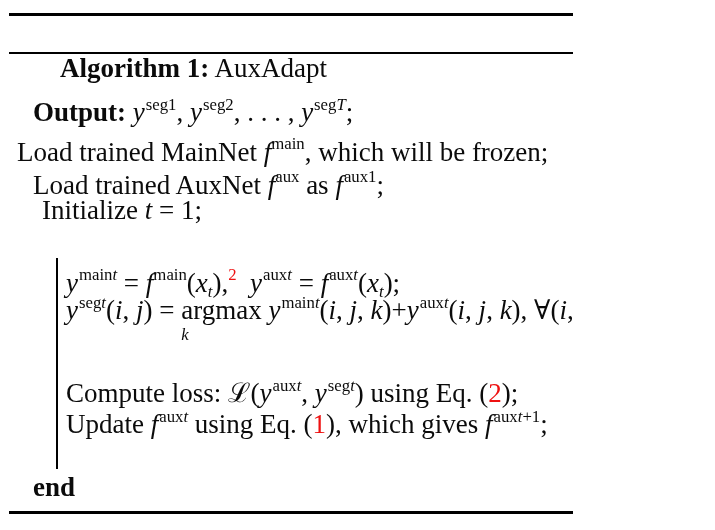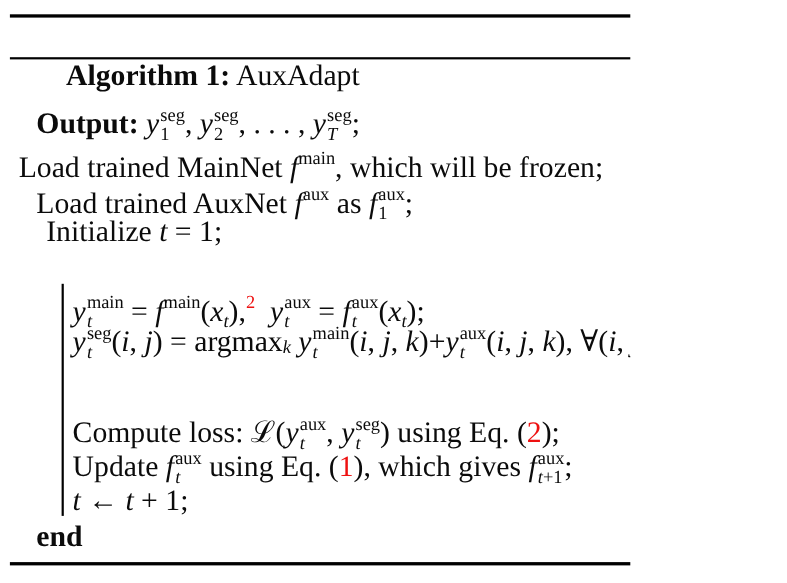--- a/index.html
+++ b/index.html
@@ -21,26 +21,26 @@
     font-size:27px;
     line-height:34px;
     white-space:pre;
   }
   .b{font-weight:bold;}
   .i{font-style:italic;}
   .red{color:var(--red,#ee1111);}
   .sup{font-size:0.62em;vertical-align:0.70em;}
   .sub{font-size:0.62em;vertical-align:-0.33em;}
   .ss{
-    display:inline-flex;flex-direction:column;align-items:flex-start;
+    display:inline-flex;align-items:flex-start;
     font-size:0.62em;line-height:1.02;vertical-align:0.68em;
     margin-left:1px;
   }
   .under{
-    display:inline-flex;flex-direction:row;align-items:flex-end;
+    display:inline-flex;flex-direction:column;align-items:flex-start;
     line-height:1;vertical-align:baseline;
   }
   .under .ub{line-height:1.05;}
   .under .uk{font-size:0.62em;line-height:1;margin-top:3px;}
 </style>
 </head>
 <body>
 
 <div class="page">
   <div class="rule top"></div>
@@ -55,17 +55,16 @@
   <div class="line" style="left:17px;top:127px;"><span class="">Load trained MainNet </span><span class="i">f</span><span class="sup">main</span><span class="">, which will be frozen;</span></div>
   <div class="line" style="left:33px;top:160px;"><span class="">Load trained AuxNet </span><span class="i">f</span><span class="sup">aux</span><span class=""> as </span><span class="i">f</span><span class="ss"><span class="up"><span>aux</span></span><span class="dn"><span>1</span></span></span><span class="">;</span></div>
   <div class="line" style="left:42px;top:193px;"><span class="">Initialize </span><span class="i">t</span><span class=""> = 1;</span></div>
 
   <div class="vbar"></div>
 
   <div class="line" style="left:66px;top:258px;"><span class="i">y</span><span class="ss"><span class="up"><span>main</span></span><span class="dn"><span class="i">t</span></span></span><span class=""> = </span><span class="i">f</span><span class="sup">main</span><span class="">(</span><span class="i">x</span><span class="sub i">t</span><span class="">),</span><span class="sup red">2</span><span class="">  </span><span class="i">y</span><span class="ss"><span class="up"><span>aux</span></span><span class="dn"><span class="i">t</span></span></span><span class=""> = </span><span class="i">f</span><span class="ss"><span class="up"><span>aux</span></span><span class="dn"><span class="i">t</span></span></span><span class="">(</span><span class="i">x</span><span class="sub i">t</span><span class="">);</span></div>
   <div class="line" style="left:66px;top:293px;"><span class="i">y</span><span class="ss"><span class="up"><span>seg</span></span><span class="dn"><span class="i">t</span></span></span><span class="">(</span><span class="i">i</span><span class="">, </span><span class="i">j</span><span class="">) = </span><span class="under"><span class="ub">argmax</span><span class="uk"><span class="i">k</span></span></span><span class=""> </span><span class="i">y</span><span class="ss"><span class="up"><span>main</span></span><span class="dn"><span class="i">t</span></span></span><span class="">(</span><span class="i">i</span><span class="">, </span><span class="i">j</span><span class="">, </span><span class="i">k</span><span class="">)+</span><span class="i">y</span><span class="ss"><span class="up"><span>aux</span></span><span class="dn"><span class="i">t</span></span></span><span class="">(</span><span class="i">i</span><span class="">, </span><span class="i">j</span><span class="">, </span><span class="i">k</span><span class="">), ∀(</span><span class="i">i</span><span class="">, </span><span class="i">j</span><span class="">);</span></div>
   <div class="line" style="left:66px;top:376px;"><span class="">Compute loss: </span><span class="">ℒ</span><span class="">(</span><span class="i">y</span><span class="ss"><span class="up"><span>aux</span></span><span class="dn"><span class="i">t</span></span></span><span class="">, </span><span class="i">y</span><span class="ss"><span class="up"><span>seg</span></span><span class="dn"><span class="i">t</span></span></span><span class="">) using Eq. (</span><span class="red">2</span><span class="">);</span></div>
   <div class="line" style="left:66px;top:407px;"><span class="">Update </span><span class="i">f</span><span class="ss"><span class="up"><span>aux</span></span><span class="dn"><span class="i">t</span></span></span><span class=""> using Eq. (</span><span class="red">1</span><span class="">), which gives </span><span class="i">f</span><span class="ss"><span class="up"><span>aux</span></span><span class="dn"><span class="i">t</span><span>+1</span></span></span><span class="">;</span></div>
-  <div class="line" style="left:66px;top:438px;"><span class="i">t</span><span class=""> ← </span><span class="i">t</span><span class=""> + 1;</span></div>
   <div class="line" style="left:33px;top:470px;text-align:right;"><span class="b">end</span></div>
 
   <div class="rule bottom"></div>
 </div>
 
 </body></html>

